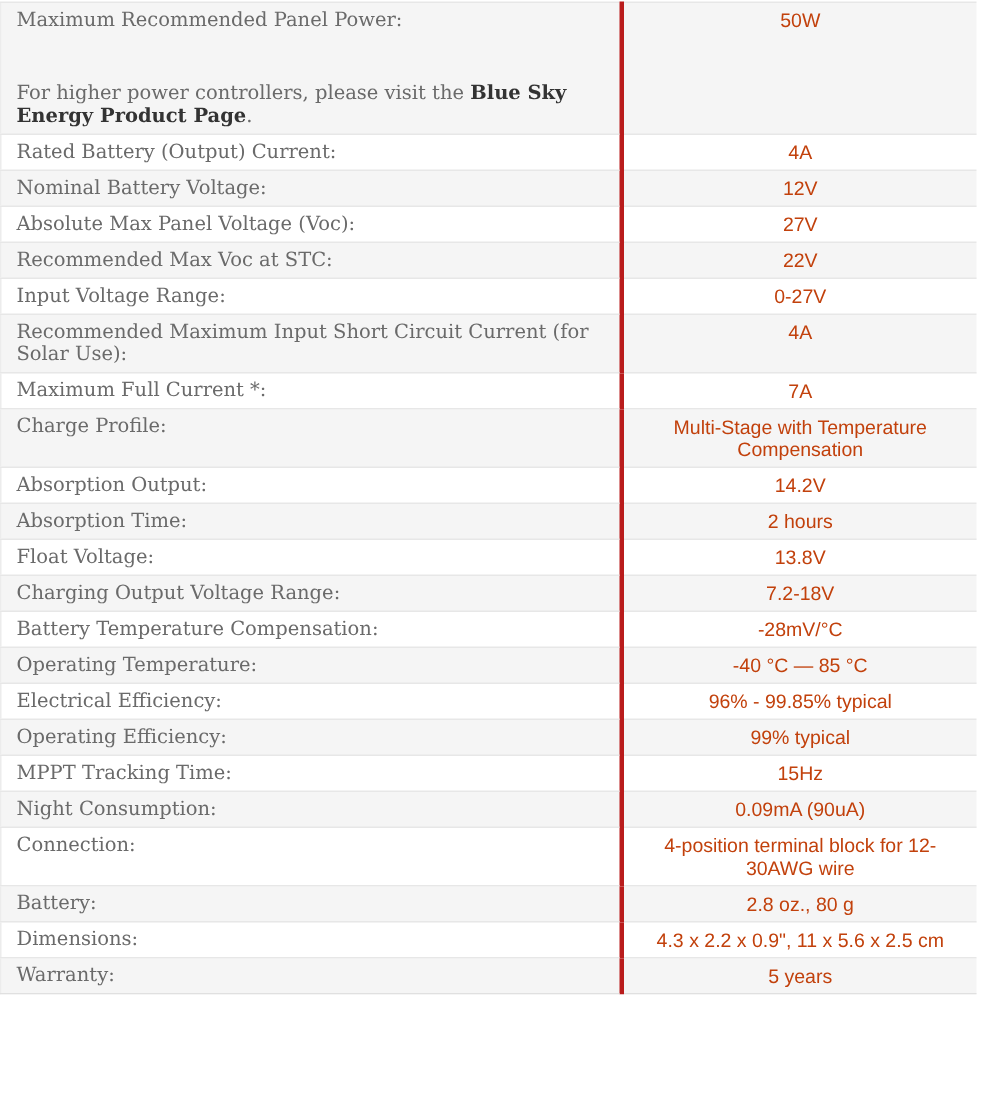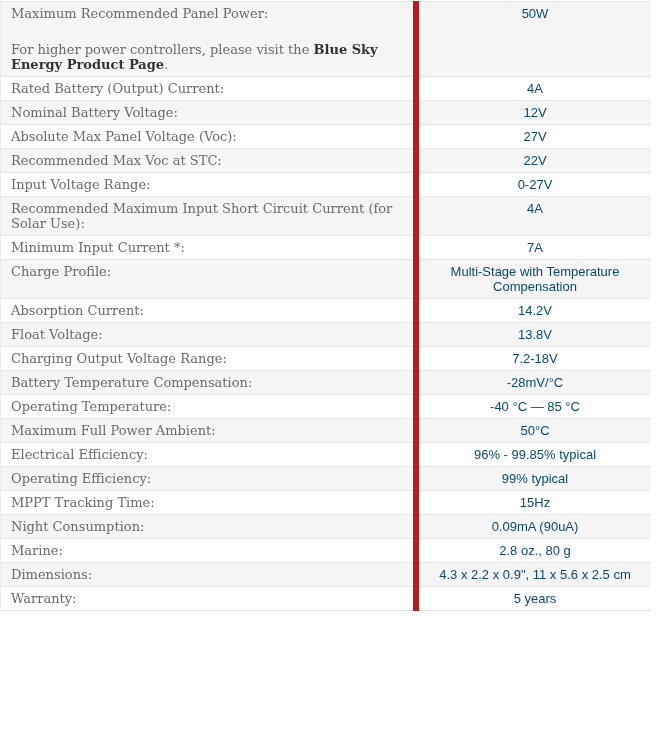--- a/index.html
+++ b/index.html
@@ -25,28 +25,28 @@
     padding: 4px 10px;
     font-size: 13px;
     line-height: 15px;
     border-top: 1px solid #e7e7e7;
   }
   tbody.rows tr:nth-child(odd) { background: #f5f5f5; }
   tbody.rows tr:nth-child(even) { background: #ffffff; }
   td.label-cell {
     width: 392px;
     color: #6a6a6a;
-    border-right: 6px solid #b91c1c;
+    border-right: 3px solid #b91c1c;
   }
   td.value-cell {
     text-align: center;
     font-family: "Liberation Sans", sans-serif;
-    color: #0c4a6e;
+    color: #c2410c;
   }
-  .note { margin-top: 21px; }
+  .note { margin-top: 34px; }
   .link {
     font-weight: bold;
     color: #333333;
     cursor: pointer;
     text-decoration: none;
   }
 </style>
 </head>
 <body>
 
@@ -74,69 +74,73 @@
       </tr>
       <tr>
         <td class="label-cell"><span>Input Voltage Range:</span></td>
         <td class="value-cell">0-27V</td>
       </tr>
       <tr>
         <td class="label-cell"><span>Recommended Maximum Input Short Circuit Current (for Solar Use):</span></td>
         <td class="value-cell">4A</td>
       </tr>
       <tr>
-        <td class="label-cell"><span>Minimum Input Current *:</span></td>
+        <td class="label-cell"><span>Maximum Full Current *:</span></td>
         <td class="value-cell">7A</td>
       </tr>
       <tr>
         <td class="label-cell"><span>Charge Profile:</span></td>
         <td class="value-cell">Multi-Stage with Temperature Compensation</td>
       </tr>
       <tr>
-        <td class="label-cell"><span>Absorption Current:</span></td>
+        <td class="label-cell"><span>Absorption Output:</span></td>
         <td class="value-cell">14.2V</td>
+      </tr>
+      <tr>
+        <td class="label-cell"><span>Absorption Time:</span></td>
+        <td class="value-cell">2 hours</td>
       </tr>
       <tr>
         <td class="label-cell"><span>Float Voltage:</span></td>
         <td class="value-cell">13.8V</td>
       </tr>
       <tr>
         <td class="label-cell"><span>Charging Output Voltage Range:</span></td>
         <td class="value-cell">7.2-18V</td>
       </tr>
       <tr>
         <td class="label-cell"><span>Battery Temperature Compensation:</span></td>
         <td class="value-cell">-28mV/°C</td>
       </tr>
       <tr>
         <td class="label-cell"><span>Operating Temperature:</span></td>
         <td class="value-cell">-40 °C — 85 °C</td>
       </tr>
       <tr>
-        <td class="label-cell"><span>Maximum Full Power Ambient:</span></td>
-        <td class="value-cell">50°C</td>
-      </tr>
-      <tr>
         <td class="label-cell"><span>Electrical Efficiency:</span></td>
         <td class="value-cell">96% - 99.85% typical</td>
       </tr>
       <tr>
         <td class="label-cell"><span>Operating Efficiency:</span></td>
         <td class="value-cell">99% typical</td>
       </tr>
       <tr>
         <td class="label-cell"><span>MPPT Tracking Time:</span></td>
         <td class="value-cell">15Hz</td>
       </tr>
       <tr>
         <td class="label-cell"><span>Night Consumption:</span></td>
         <td class="value-cell">0.09mA (90uA)</td>
       </tr>
       <tr>
-        <td class="label-cell"><span>Marine:</span></td>
+        <td class="label-cell"><span>Connection:</span></td>
+        <td class="value-cell">4-position terminal block for 12-30AWG wire</td>
+      </tr>
+      <tr>
+        <td class="label-cell"><span>Battery:</span></td>
         <td class="value-cell">2.8 oz., 80 g</td>
       </tr>
       <tr>
         <td class="label-cell"><span>Dimensions:</span></td>
         <td class="value-cell">4.3 x 2.2 x 0.9", 11 x 5.6 x 2.5 cm</td>
       </tr>
       <tr>
         <td class="label-cell"><span>Warranty:</span></td>
         <td class="value-cell">5 years</td>
       </tr>

